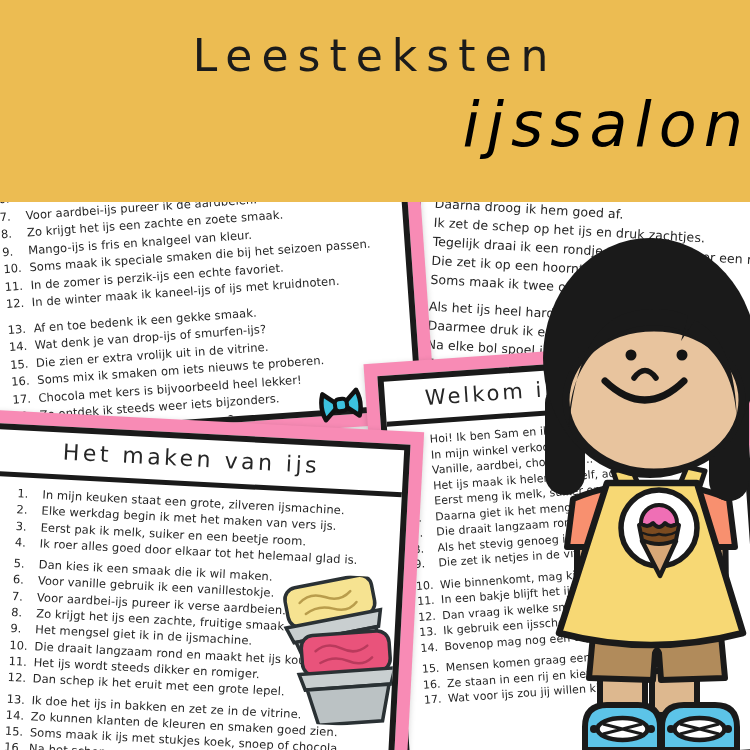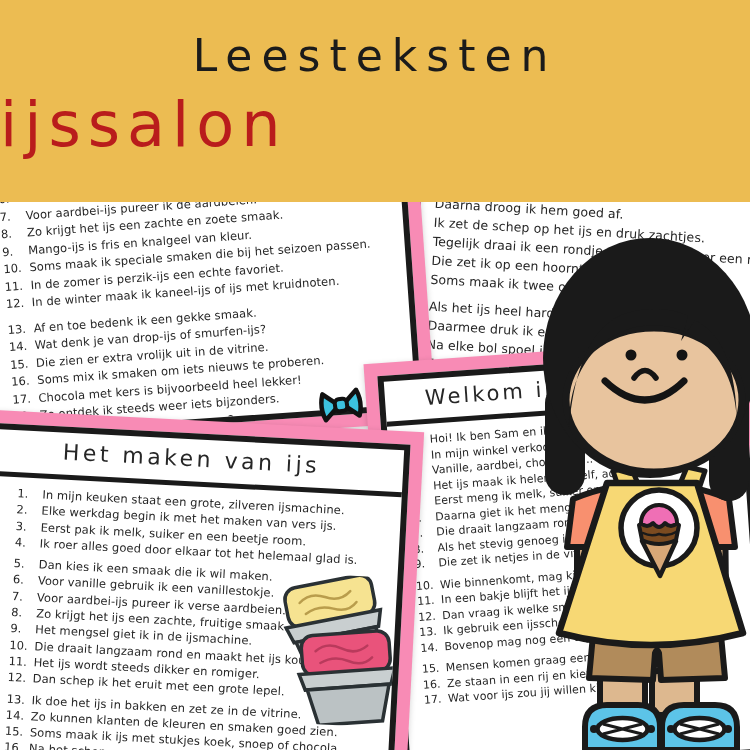--- a/index.html
+++ b/index.html
@@ -2,21 +2,21 @@
 <html><head>
 <meta charset="utf-8">
 <style>
   html,body{margin:0;padding:0;}
   body{width:750px;height:750px;position:relative;overflow:hidden;background:#fff;
        font-family:"DejaVu Sans",sans-serif;color:#262626;}
 
   
   .band{position:absolute;left:0;top:0;width:750px;height:202px;background:#ECBC52;z-index:7;}
   .t1{text-align:center;font-size:44px;letter-spacing:9px;color:#1b1b1b;margin-top:20px;line-height:72px;}
-  .t2{text-align:left;font-size:62px;letter-spacing:7px;color:#b91c1c;line-height:66px;}
+  .t2{text-align:right;font-size:62px;letter-spacing:7px;color:#000000;line-height:66px;font-style:italic;}
 
   
   .card{position:absolute;background:#F88BB5;padding:13px;box-sizing:border-box;
         box-shadow:0 2px 6px rgba(0,0,0,.18);}
   .inner{background:#fff;border:6px solid #1A1A1A;width:100%;height:100%;
          box-sizing:border-box;overflow:hidden;position:relative;}
   .line{display:flex;align-items:flex-start;}
   .line.gap{margin-top:8px;}
   .num{flex:none;}
   .txt{white-space:nowrap;letter-spacing:.1px;}

